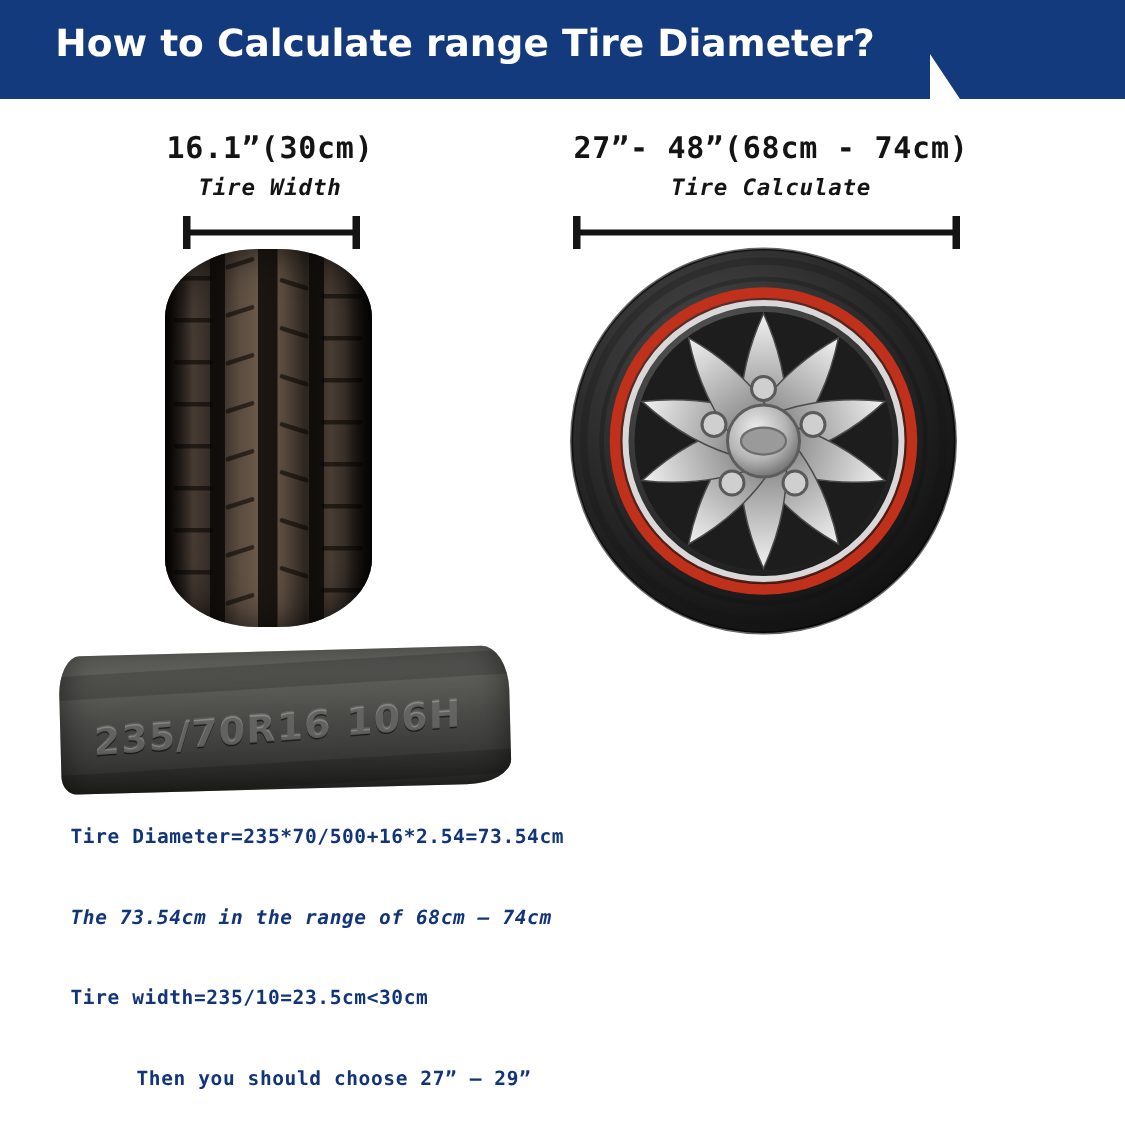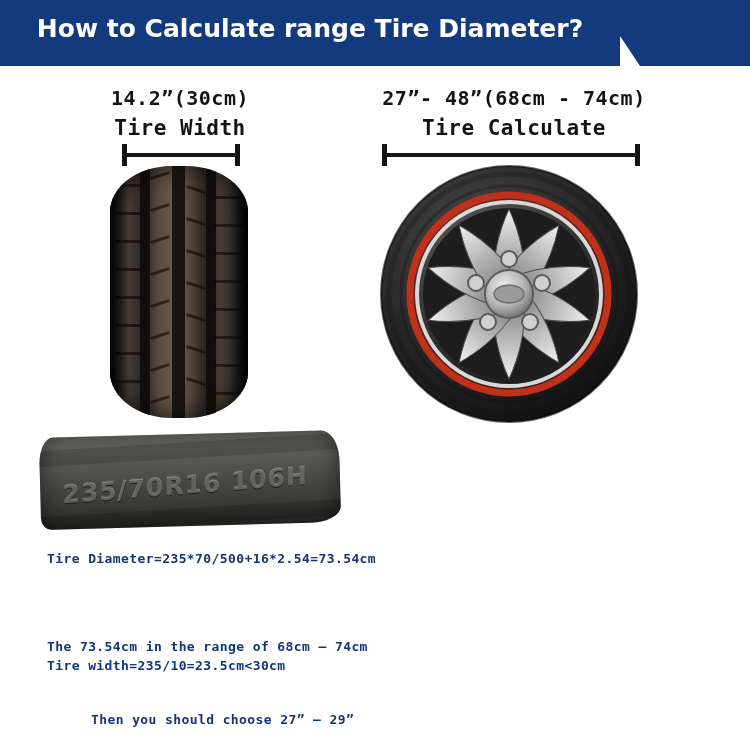--- a/index.html
+++ b/index.html
@@ -56,21 +56,21 @@
   
   .meas-label {
     position: absolute;
     text-align: center;
     color: #141414;
     font-family: "DejaVu Sans Mono", monospace;
     font-weight: bold;
     white-space: nowrap;
   }
   .meas-main { font-size: 20px; letter-spacing: 0.5px; }
-  .meas-sub  { font-size: 21px; letter-spacing: 0.5px; }
+  .meas-sub  { font-size: 15px; letter-spacing: 0.5px; font-style: italic; }
 
   
   .dim-bar { position: absolute; }
   .dim-bar .line {
     position: absolute;
     left: 0;
     top: 9px;
     height: 4px;
     width: 100%;
     background: #141414;
@@ -188,34 +188,34 @@
     position: absolute;
     left: 47px;
     color: #12357a;
     font-family: "DejaVu Sans Mono", monospace;
     font-weight: bold;
     font-size: 13px;
     letter-spacing: 0.4px;
     white-space: nowrap;
   }
   .f1 { top: 551px; }
-  .f2 { top: 639px; }
+  .f2 { top: 605px; font-style: italic; }
   .f3 { top: 658px; }
   .f4 { top: 712px; margin-left: 44px; }
 </style>
 </head>
 <body>
 
 <div id="page">
 
   <div class="header-band"></div>
   <div class="header-band-inner"></div>
   <div class="header-title">How to Calculate range Tire Diameter?</div>
 
-  <div class="meas-label meas-main" style="left:70px; top:86px; width:220px;">14.2”(30cm)</div>
+  <div class="meas-label meas-main" style="left:70px; top:86px; width:220px;">16.1”(30cm)</div>
   <div class="meas-label meas-sub" style="left:70px; top:116px; width:220px;">Tire Width</div>
   <div class="dim-bar" style="left:122px; top:144px; width:118px; height:22px;">
     <div class="cap left"></div>
     <div class="line"></div>
     <div class="cap right"></div>
   </div>
 
   <div class="meas-label meas-main" style="left:334px; top:86px; width:360px;">27”- 48”(68cm - 74cm)</div>
   <div class="meas-label meas-sub" style="left:334px; top:116px; width:360px;">Tire Calculate</div>
   <div class="dim-bar" style="left:382px; top:144px; width:258px; height:22px;">

